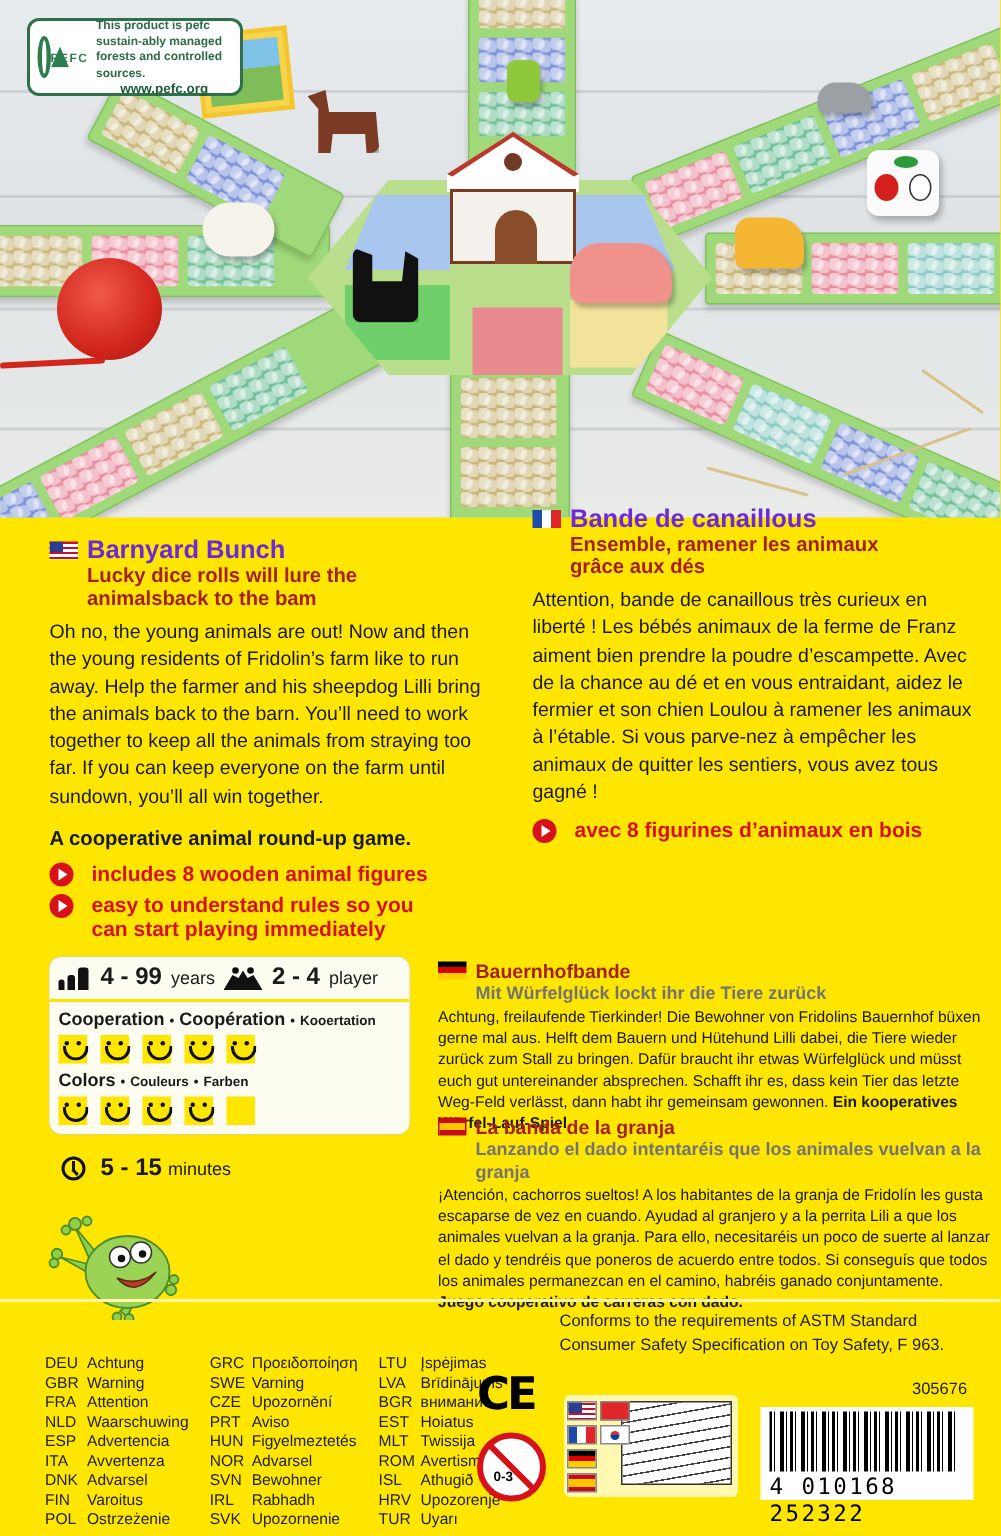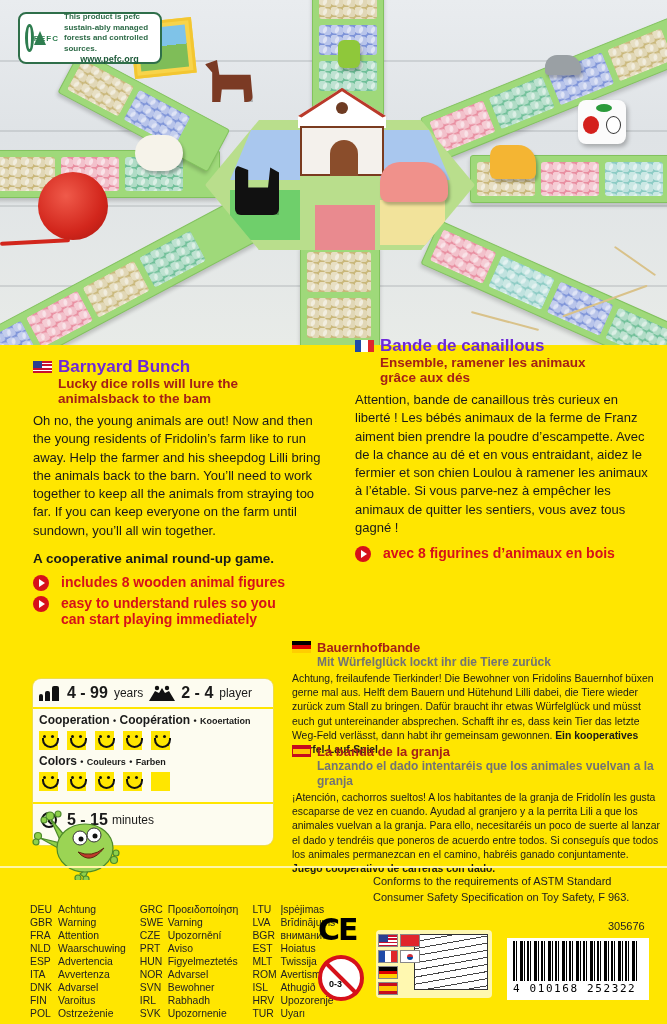--- a/index.html
+++ b/index.html
@@ -83,21 +83,21 @@
   .sub { font-size: 13.5px; font-weight: bold; color: #a42117; line-height: 15px; padding-left: 25px; }
   .body-text { font-size: 13px; line-height: 18.3px; color: #1a1a1a; margin-top: 6px; }
   .tagline { font-size: 13.5px; font-weight: bold; margin-top: 11px; }
   .bullets { margin-top: 8px; }
   .bullet { display: flex; align-items: flex-start; gap: 12px; margin-bottom: 4px; }
   .bullet-icon { flex: 0 0 16px; width: 16px; height: 16px; border-radius: 50%; background: #d6111a; position: relative; margin-top: 1px; }
   .bullet-icon::after { content: ""; position: absolute; left: 6px; top: 4px; border-left: 6px solid #fff; border-top: 4px solid transparent; border-bottom: 4px solid transparent; }
   .bullet-text { font-size: 14px; font-weight: bold; color: #d6111a; line-height: 16px; }
 
   
-  .stats { position: absolute; left: 33px; top: 679px; width: 240px; height: 166px; background: #fdfcf0;
+  .stats { position: absolute; left: 33px; top: 638px; width: 240px; height: 118px; background: #fdfcf0;
     border-radius: 8px; box-shadow: 0 0 0 1px rgba(220,210,150,.5); }
   .stats-row1 { height: 30px; display: flex; align-items: center; gap: 6px; padding: 0 6px; border-bottom: 2px solid #ffe600; }
   .stat-num { font-size: 16px; font-weight: bold; }
   .stat-unit { font-size: 12px; }
   .people-icon { width: 22px; height: 16px; position: relative; }
   .people-icon span { position: absolute; bottom: 0; background: #111; border-radius: 2px 2px 0 0; }
   .hands-icon { width: 26px; height: 16px; position: relative; }
   .stats-mid { padding: 4px 6px; border-bottom: 2px solid #ffe600; height: 95px; }
   .rating-label { font-size: 12px; font-weight: bold; line-height: 15px; }
   .rating-label .small { font-size: 9px; }
@@ -133,21 +133,21 @@
   .book { position: absolute; left: 38px; top: 4px; width: 74px; height: 56px; background: #fff; border: 1.5px solid #333;
     background-image: repeating-linear-gradient(170deg, transparent 0 6px, #444 6px 7px); }
   .mflag { position: absolute; width: 20px; height: 13px; border: 1px solid #888; }
   .flag-cn { background: #e0262b; }
   .flag-kr { background: #fff; }
   .flag-kr::after { content: ""; position: absolute; left: 6px; top: 3px; width: 6px; height: 6px; border-radius: 50%; background: linear-gradient(180deg,#cd2e3a 50%, #0047a0 50%); }
 
   .barcode { position: absolute; left: 507px; top: 938px; width: 142px; height: 62px; background: #fff; padding: 3px 6px; }
   .bars { width: 124px; height: 40px;
     background: repeating-linear-gradient(90deg, #000 0 2px, #fff 2px 3px, #000 3px 4px, #fff 4px 7px, #000 7px 10px, #fff 10px 11px, #000 11px 12px, #fff 12px 14px); }
-  .barcode-num { font-family: "DejaVu Sans Mono", monospace; font-size: 11px; letter-spacing: 1.6px; color: #000; margin-top: 1px; }
+  .barcode-num { font-family: "DejaVu Sans Mono", monospace; font-size: 15px; letter-spacing: 1.6px; color: #000; margin-top: 1px; }
   .item-no { position: absolute; left: 608px; top: 920px; font-size: 11px; color: #222; }
 </style>
 </head>
 <body>
 
 <div class="photo">
   <div class="plank" style="top:60px"></div>
   <div class="plank" style="top:130px"></div>
   <div class="plank" style="top:205px"></div>
   <div class="plank" style="top:285px"></div>

